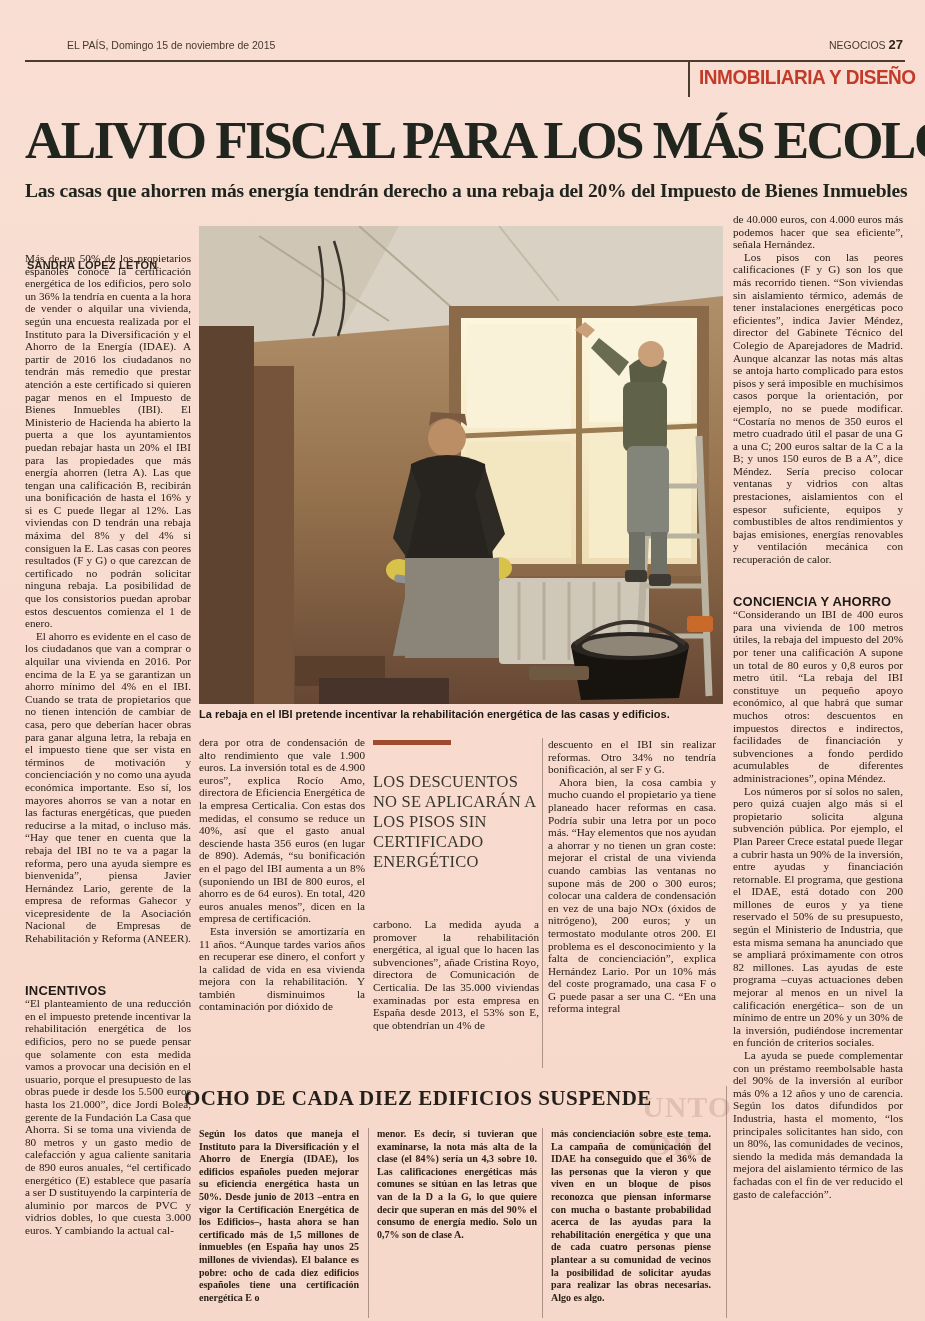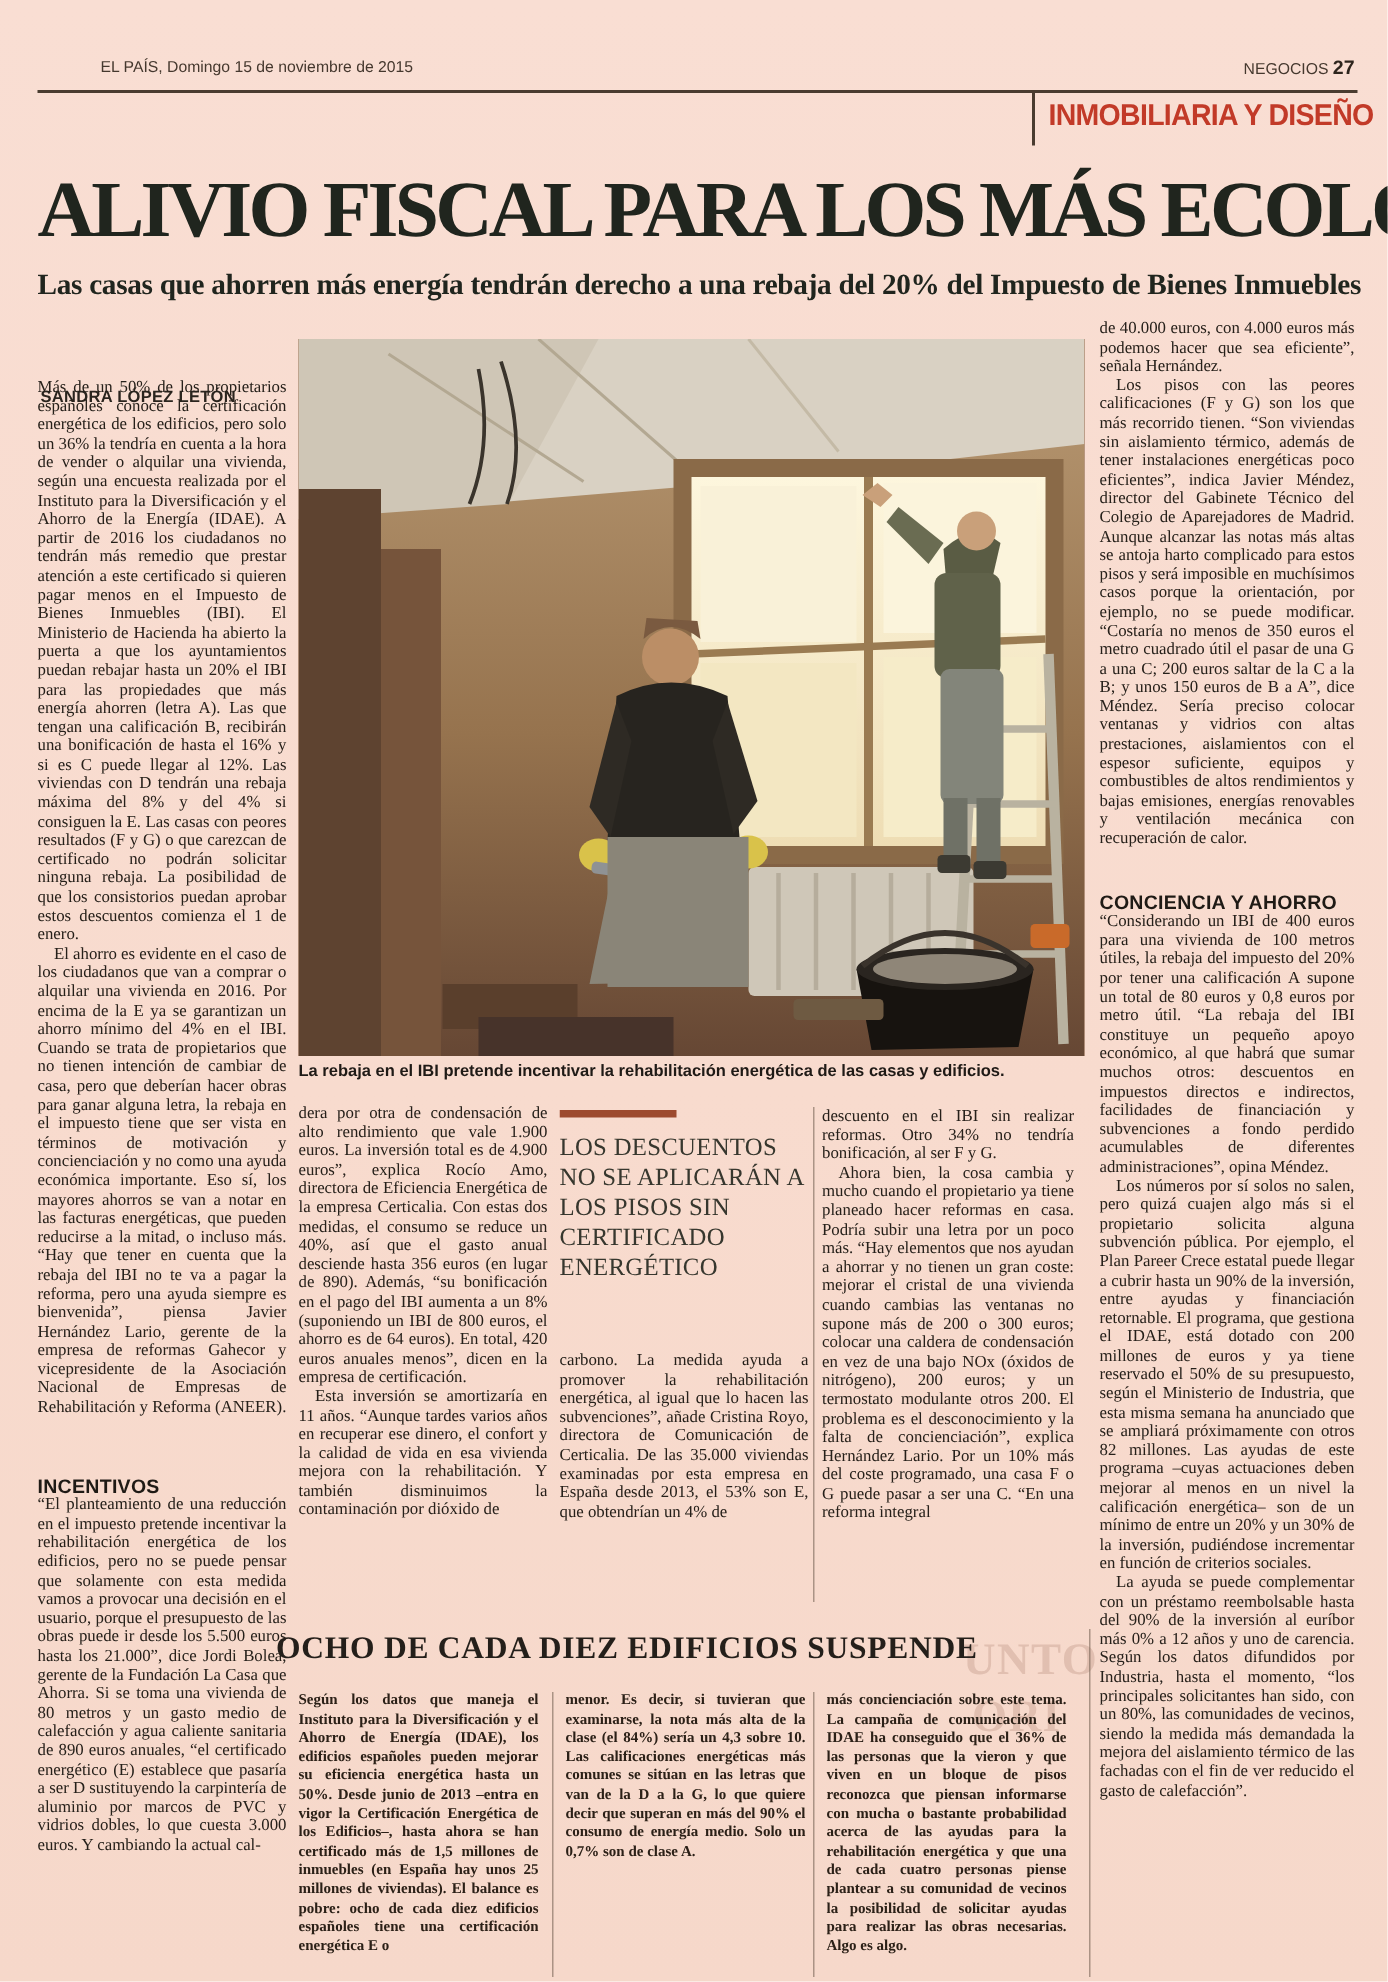--- a/index.html
+++ b/index.html
@@ -32,21 +32,21 @@
   .colhead{font-family:"Liberation Sans",sans-serif;font-weight:bold;font-size:13px;
     letter-spacing:.2px;color:#1f1a15;margin:0;}
   .gap40{height:40px;} .gap30{height:30px;}
   .c1{left:25px;top:252px;height:1058px;}
   .c2{left:199px;top:736px;height:314px;}
   .cq{left:373px;top:740px;width:166px;height:332px;overflow:hidden;}
   .c4{left:548px;top:738px;width:168px;height:338px;}
   .c5{left:733px;top:213px;width:170px;height:1100px;}
   
   .qbar{width:78px;height:5px;background:#9d4a2e;}
-  .qtext{margin-top:10px;font-size:16.5px;line-height:20px;color:#37372e;letter-spacing:.2px;
+  .qtext{margin-top:27px;font-size:16.5px;line-height:20px;color:#37372e;letter-spacing:.2px;
     text-align:left;}
   .qbody{margin-top:46px;font-size:11.2px;line-height:12.6px;text-align:justify;}
   
   .photo{left:199px;top:226px;width:524px;height:478px;background:#7a5536;overflow:hidden;}
   .caption{left:199px;top:708px;width:524px;font-family:"Liberation Sans",sans-serif;
     font-weight:bold;font-size:11px;color:#1f1a16;}
   
   .vr{width:1px;background:#6b5a4a;opacity:.55;}
   .vr-q4{left:542px;top:738px;height:330px;}
   .vr-bx1{left:368px;top:1128px;height:190px;}

